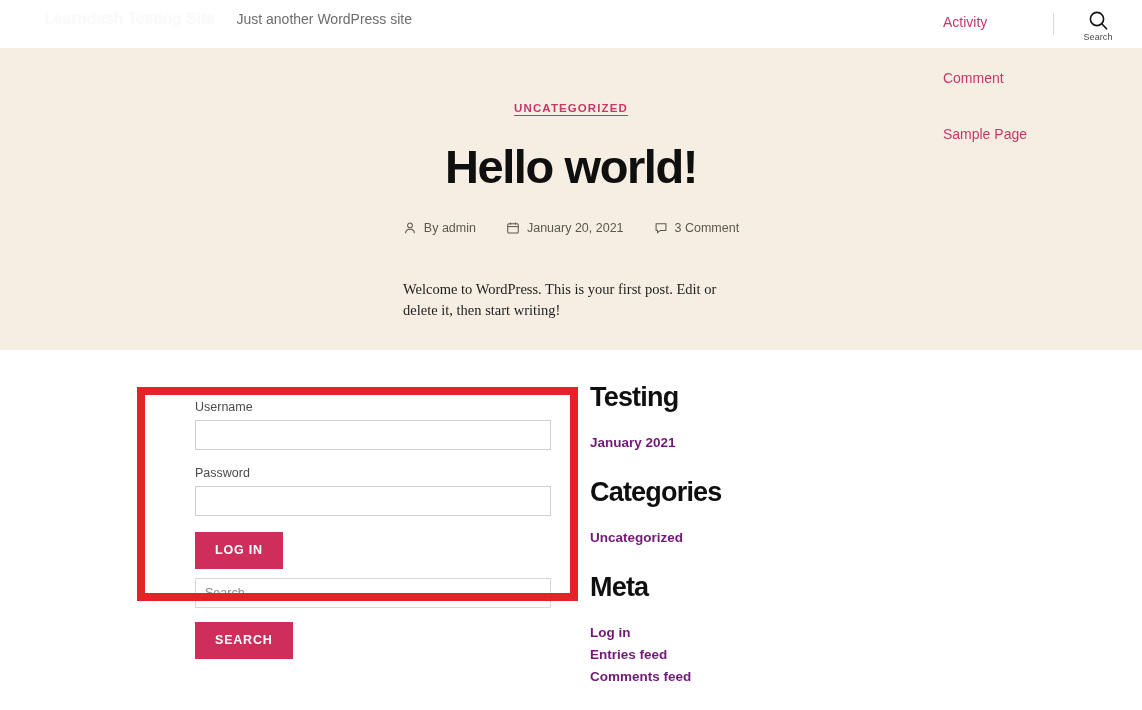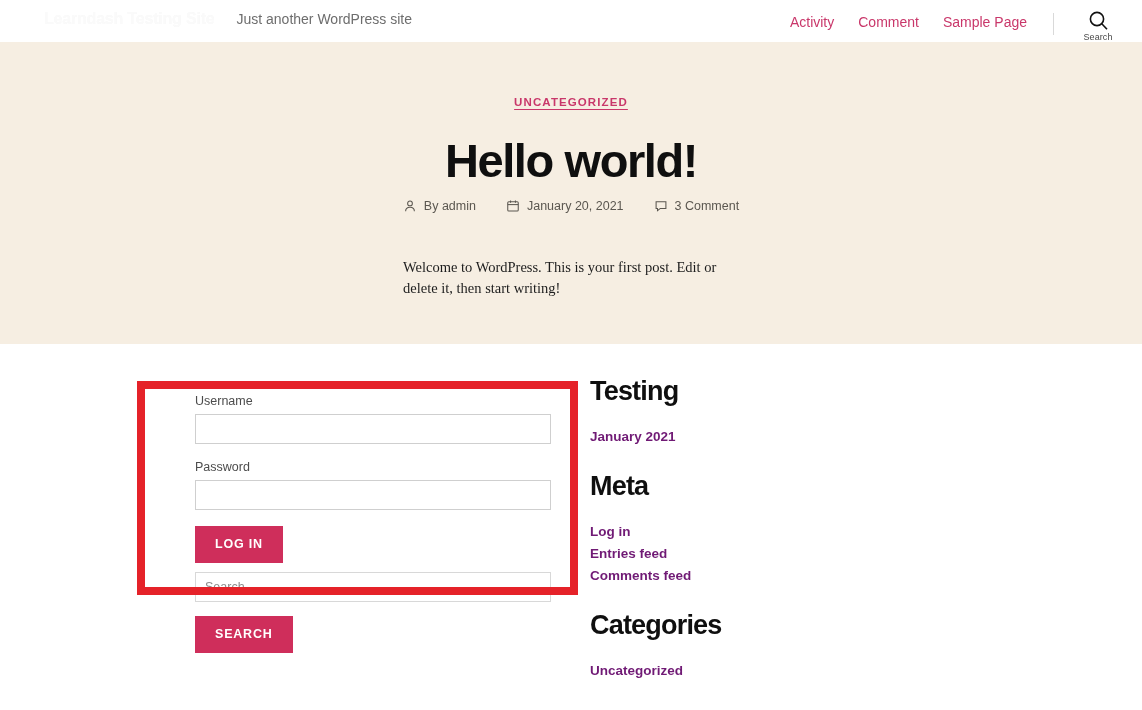--- a/index.html
+++ b/index.html
@@ -10,21 +10,21 @@
     width: 1142px;
     height: 710px;
     overflow: hidden;
     background: #ffffff;
     font-family: "Liberation Sans", sans-serif;
   }
 
   
   .site-header {
     position: relative;
-    height: 42px;
+    height: 48px;
     background: #ffffff;
     display: flex;
     align-items: flex-start;
     padding: 10px 22px 0 44px;
   }
   .brand-group {
     display: flex;
     align-items: baseline;
     gap: 22px;
     flex: 0 0 auto;
@@ -43,23 +43,24 @@
     white-space: nowrap;
   }
   .header-right {
     margin-left: auto;
     display: flex;
     align-items: flex-start;
     gap: 0;
   }
   .primary-nav {
     display: flex;
-    align-items: flex-end;
-    gap: 24px;
+    align-items: flex-start;
+    gap: 40px;
     padding-top: 4px;
+    flex-direction: column;
   }
   .nav-link {
     font-size: 14px;
     color: #c9376a;
     text-decoration: none;
     white-space: nowrap;
     cursor: pointer;
   }
   .nav-divider {
     width: 1px;
@@ -102,21 +103,21 @@
   }
   .post-title {
     font-size: 47px;
     line-height: 1.05;
     font-weight: 700;
     color: #0f0f0f;
     letter-spacing: -1.4px;
     margin: 26px 0 0 0;
   }
   .post-meta {
-    margin-top: 14px;
+    margin-top: 30px;
     display: flex;
     justify-content: center;
     align-items: flex-end;
     gap: 30px;
     font-size: 12.5px;
     color: #5b5750;
   }
   .meta-item {
     display: flex;
     align-items: center;
@@ -382,37 +383,37 @@
     <div class="widget">
       <h2 class="widget-title">Testing</h2>
       <ul class="widget-list">
         <li>
           <a class="widget-link">January 2021</a>
         </li>
       </ul>
     </div>
 
     <div class="widget">
+      <h2 class="widget-title">Categories</h2>
+      <ul class="widget-list">
+        <li>
+          <a class="widget-link">Uncategorized</a>
+        </li>
+      </ul>
+    </div>
+
+    <div class="widget">
       <h2 class="widget-title">Meta</h2>
       <ul class="widget-list">
         <li>
           <a class="widget-link">Log in</a>
         </li>
         <li>
           <a class="widget-link">Entries feed</a>
         </li>
         <li>
           <a class="widget-link">Comments feed</a>
         </li>
       </ul>
     </div>
 
-    <div class="widget">
-      <h2 class="widget-title">Categories</h2>
-      <ul class="widget-list">
-        <li>
-          <a class="widget-link">Uncategorized</a>
-        </li>
-      </ul>
-    </div>
-
   </aside>
 </div>
 
 </body></html>

